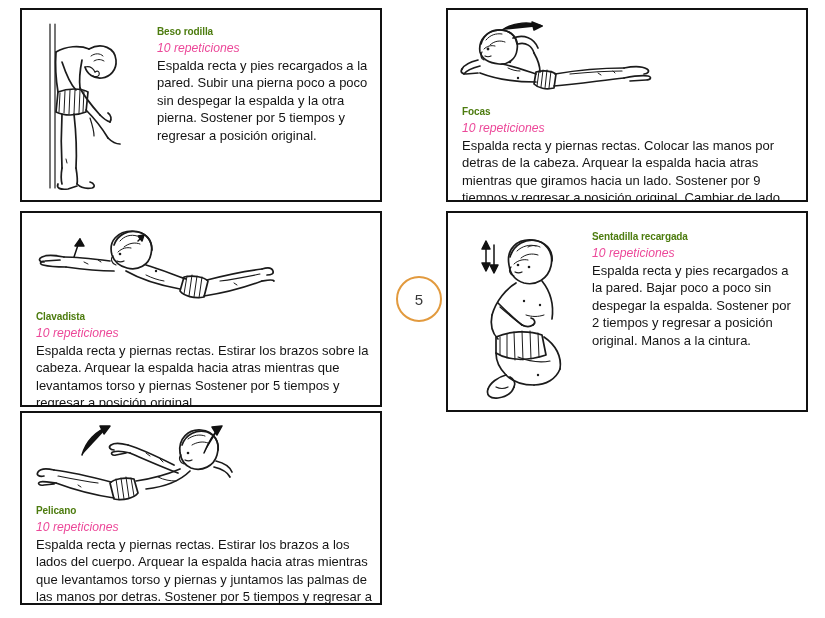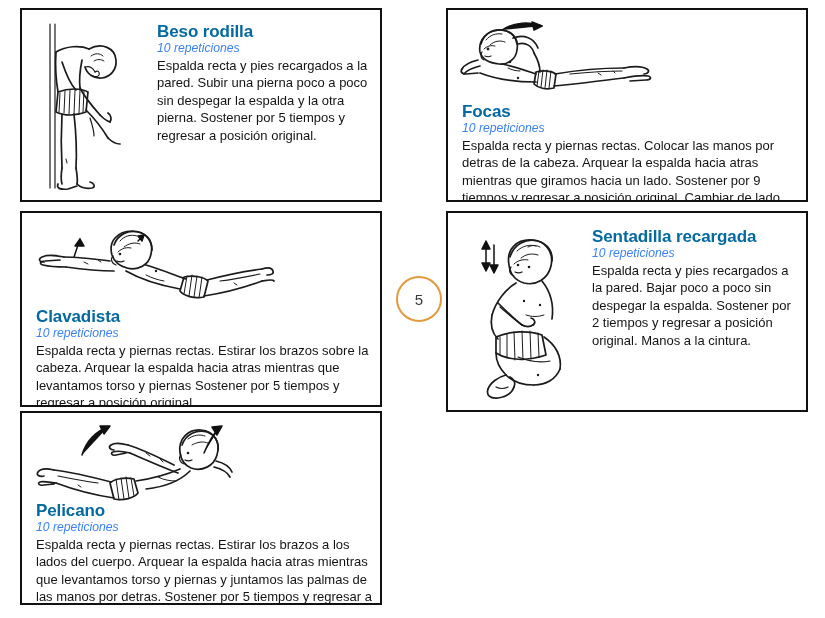--- a/index.html
+++ b/index.html
@@ -46,31 +46,31 @@
   .layout-stack .fig {
     position: absolute;
   }
   .layout-stack .txt {
     position: absolute;
   }
 
   
   .ex-title {
     font-weight: bold;
-    font-size: 17px;
+    font-size: 10px;
     line-height: 16px;
     letter-spacing: -0.1px;
-    color: #0369a1;
+    color: #4d7c0f;
     margin: 0 0 0px 0;
   }
   .ex-reps {
     font-style: italic;
     font-size: 12.2px;
     line-height: 17px;
-    color: #3b82f6;
+    color: #ec4899;
     margin: 0 0 0px 0;
   }
   .ex-desc {
     font-size: 13px;
     line-height: 17.4px;
     color: #141414;
     margin: 0;
     text-align: left;
   }
 

